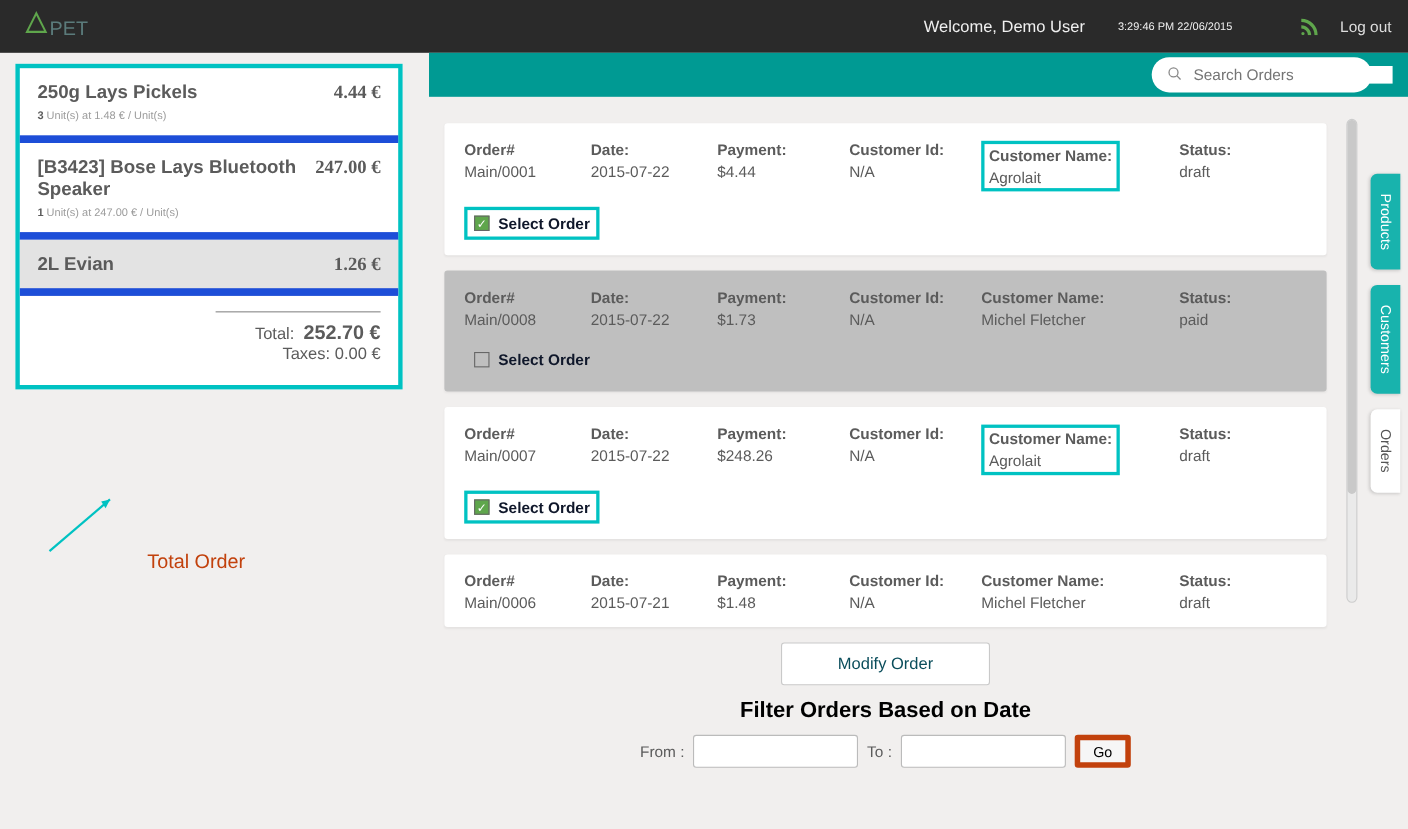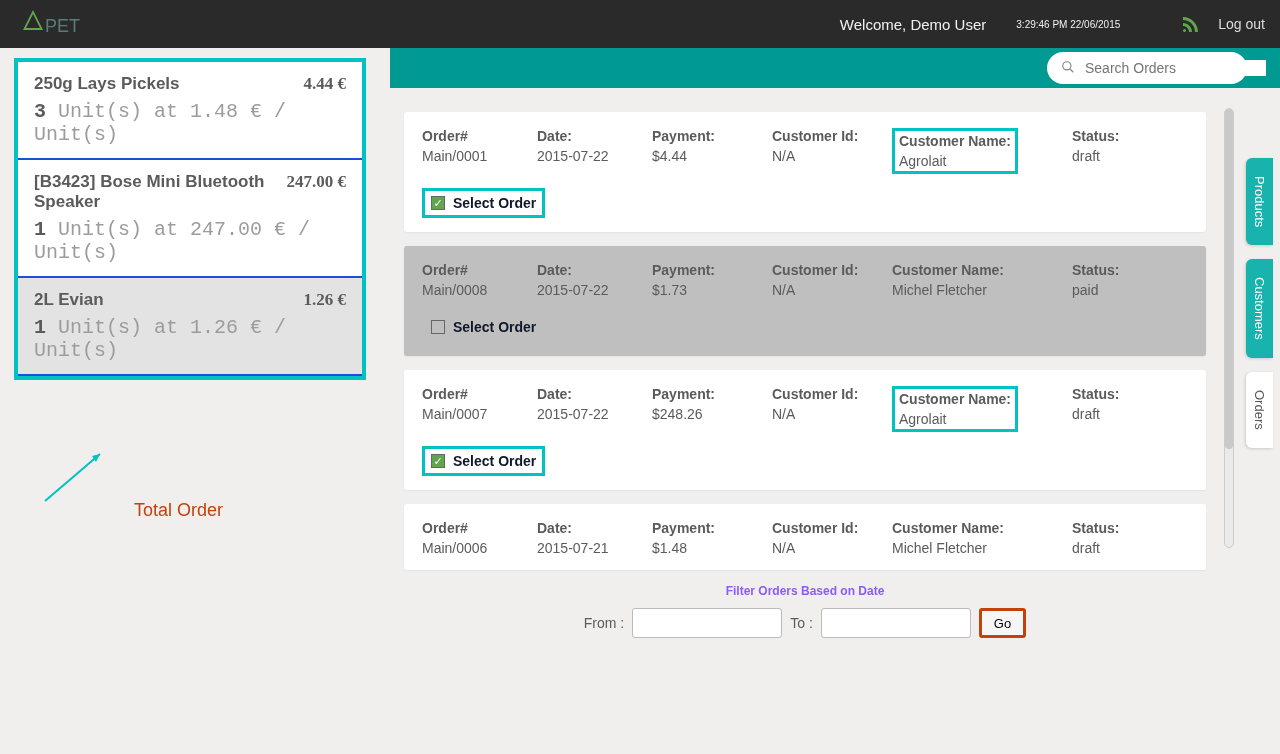--- a/index.html
+++ b/index.html
@@ -10,25 +10,25 @@
 .topbar .logo { width: 70px; height: 32px; position: relative; }
 .topbar .spacer { flex: 1; }
 .topbar .welcome { margin-right: 30px; color: #f0f0f0; font-size: 15px; }
 .topbar .clock { margin-right: 60px; color: #f0f0f0; font-size: 10px; }
 .topbar .rss { margin-right: 20px; }
 .topbar .logout { color: #ddd; font-size: 14px; cursor: pointer; }
 
 
 .leftcol { position: absolute; left: 0; top: 48px; width: 380px; padding: 10px 14px; }
 .order-box { background: #fff; border: 4px solid #00c2c2; }
-.line { border-bottom: 2px solid #1d4ed8; padding: 12px 16px; }
+.line { border-bottom: 7px solid #1d4ed8; padding: 12px 16px; }
 .line .row { display: flex; justify-content: space-between; align-items: flex-start; }
 .line .title { font-weight: 700; color: #5b5b5b; font-size: 17px; }
 .line .price { font-weight: 700; color: #5b5b5b; font-size: 17px; white-space: nowrap; font-family: Liberation Serif, serif; }
-.line .qty { margin-top: 6px; color: #9c9c9c; font-size: 20px; font-family: Liberation Mono, monospace; }
+.line .qty { margin-top: 6px; color: #9c9c9c; font-size: 10px; }
 .line .qty .n { font-weight: 700; color: #5b5b5b; }
 .line.sel { background: #e3e3e3; }
 .totals { text-align: right; padding: 10px 16px 20px; }
 .totals .rule { border-top: 1px solid #888; margin: 4px 0 8px auto; width: 150px; }
 .totals .trow { color: #5b5b5b; font-size: 15px; }
 .totals .grand { font-weight: 700; font-size: 18px; }
 
 
 .arrow-wrap { position: absolute; left: 30px; top: 398px; }
 .annot { color: #c2410c; font-size: 18px; }
@@ -61,24 +61,24 @@
 .selbtn .chk.on { background: #5fa64c; color: #fff; }
 .selbtn .txt { color: #0f172a; font-weight: 700; font-size: 14px; }
 
 
 .btns { text-align: center; margin-top: 10px; }
 .btnrow { display: flex; justify-content: center; gap: 16px; margin-bottom: 12px; }
 .bigbtn { border: 1px solid #c9c9c9; background: #fff; color: #0a4d5b; padding: 10px 40px; min-width: 190px; font-size: 15px; border-radius: 3px; cursor: pointer; }
 
 
 .filterblock { text-align: center; margin-top: 8px; }
-.filterblock .ftitle { font-weight: 700; color: #8b5cf6; font-size: 12px; margin-bottom: 10px; }
+.filterblock .ftitle { font-weight: 700; color: #000000; font-size: 20px; margin-bottom: 10px; }
 .filterblock .frow { display: flex; justify-content: center; align-items: center; gap: 8px; margin-bottom: 12px; }
 .filterblock input { border: 1px solid #bbb; height: 30px; width: 150px; padding: 0 6px; border-radius: 3px; }
-.filterblock .gobtn { border: 3px solid #c2410c; background: #f6f6f6; height: 30px; padding: 0 12px; border-radius: 3px; cursor: pointer; font-size: 13px; }
+.filterblock .gobtn { border: 5px solid #c2410c; background: #f6f6f6; height: 30px; padding: 0 12px; border-radius: 3px; cursor: pointer; font-size: 13px; }
 .filterblock .flab { color: #5b5b5b; font-size: 14px; }
 
 
 .vscroll { position: absolute; right: 46px; top: 60px; width: 10px; height: 440px; background: #eaeaea; border: 1px solid #ccc; border-radius: 5px;}
 .vscroll .thumb { width: 100%; height: 340px; background: #c9c9c9; border-radius: 5px; }
 </style>
 </head>
 <body>
 
 <div class="topbar">
@@ -105,33 +105,37 @@
     <div id="order-lines">
         <div class="line">
           <div class="row">
             <div class="title">250g Lays Pickels</div>
             <div class="price">4.44 €</div>
           </div>
           <div class="qty"><span class="n">3</span> Unit(s) at 1.48 € / Unit(s)</div>
         </div>
         <div class="line">
           <div class="row">
-            <div class="title">[B3423] Bose Mini Bluetooth Speaker</div>
+            <div class="title">[B3423] Bose Lays Bluetooth Speaker</div>
             <div class="price">247.00 €</div>
           </div>
           <div class="qty"><span class="n">1</span> Unit(s) at 247.00 € / Unit(s)</div>
         </div>
         <div class="line sel">
           <div class="row">
             <div class="title">2L Evian</div>
             <div class="price">1.26 €</div>
           </div>
-          <div class="qty"><span class="n">1</span> Unit(s) at 1.26 € / Unit(s)</div>
         </div>
       </div>
+    <div class="totals">
+      <div class="rule"></div>
+      <div class="trow"><span>Total:</span>&nbsp;&nbsp;<span class="grand">252.70 €</span></div>
+      <div class="trow"><span>Taxes:</span> <span>0.00 €</span></div>
+    </div>
   </div>
   <div class="arrow-wrap">
     <svg width="100" height="70" viewBox="0 0 100 70">
         <line x1="70" y1="8" x2="15" y2="55" stroke="#00c2c2" stroke-width="2"></line>
         <polygon points="70,8 62,10 66,16" fill="#00c2c2"></polygon>
       </svg>
     <span class="annot">Total Order</span>
   </div>
 </div>
 
@@ -264,20 +268,23 @@
             </div>
             <div>
               <div class="lbl">Status:</div>
               <div class="val">draft</div>
             </div>
           </div>
         </div>
       </div>
 
     <div class="btns">
+      <div class="btnrow">
+        <button class="bigbtn">Modify Order</button>
+      </div>
     </div>
 
     <div class="filterblock">
       <div class="ftitle">Filter Orders Based on Date</div>
       <div class="frow">
         <span class="flab">From :</span>
         <input type="text" style="">
         <span class="flab">To :</span>
         <input type="text" style="">
         <button class="gobtn">Go</button>

